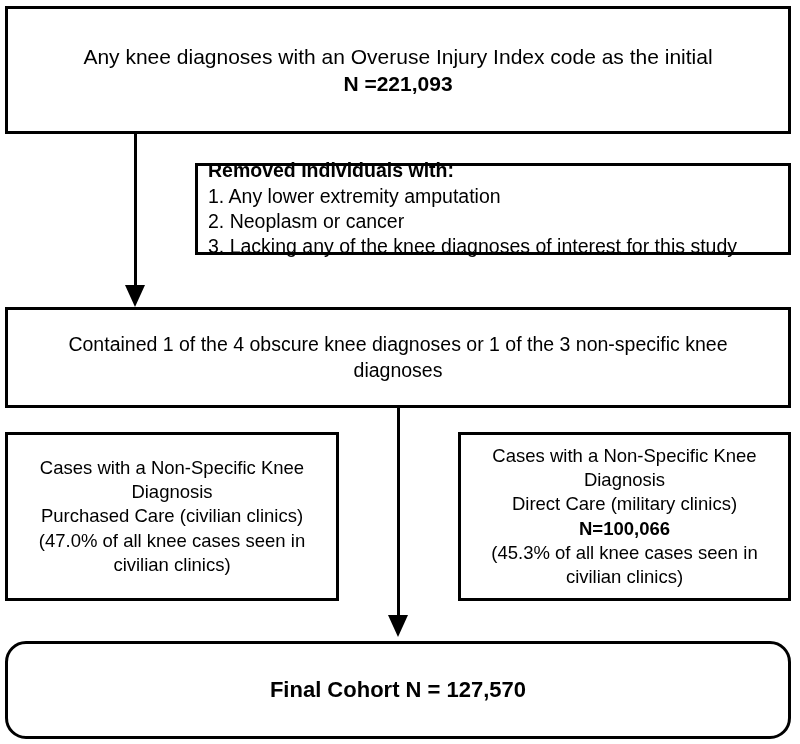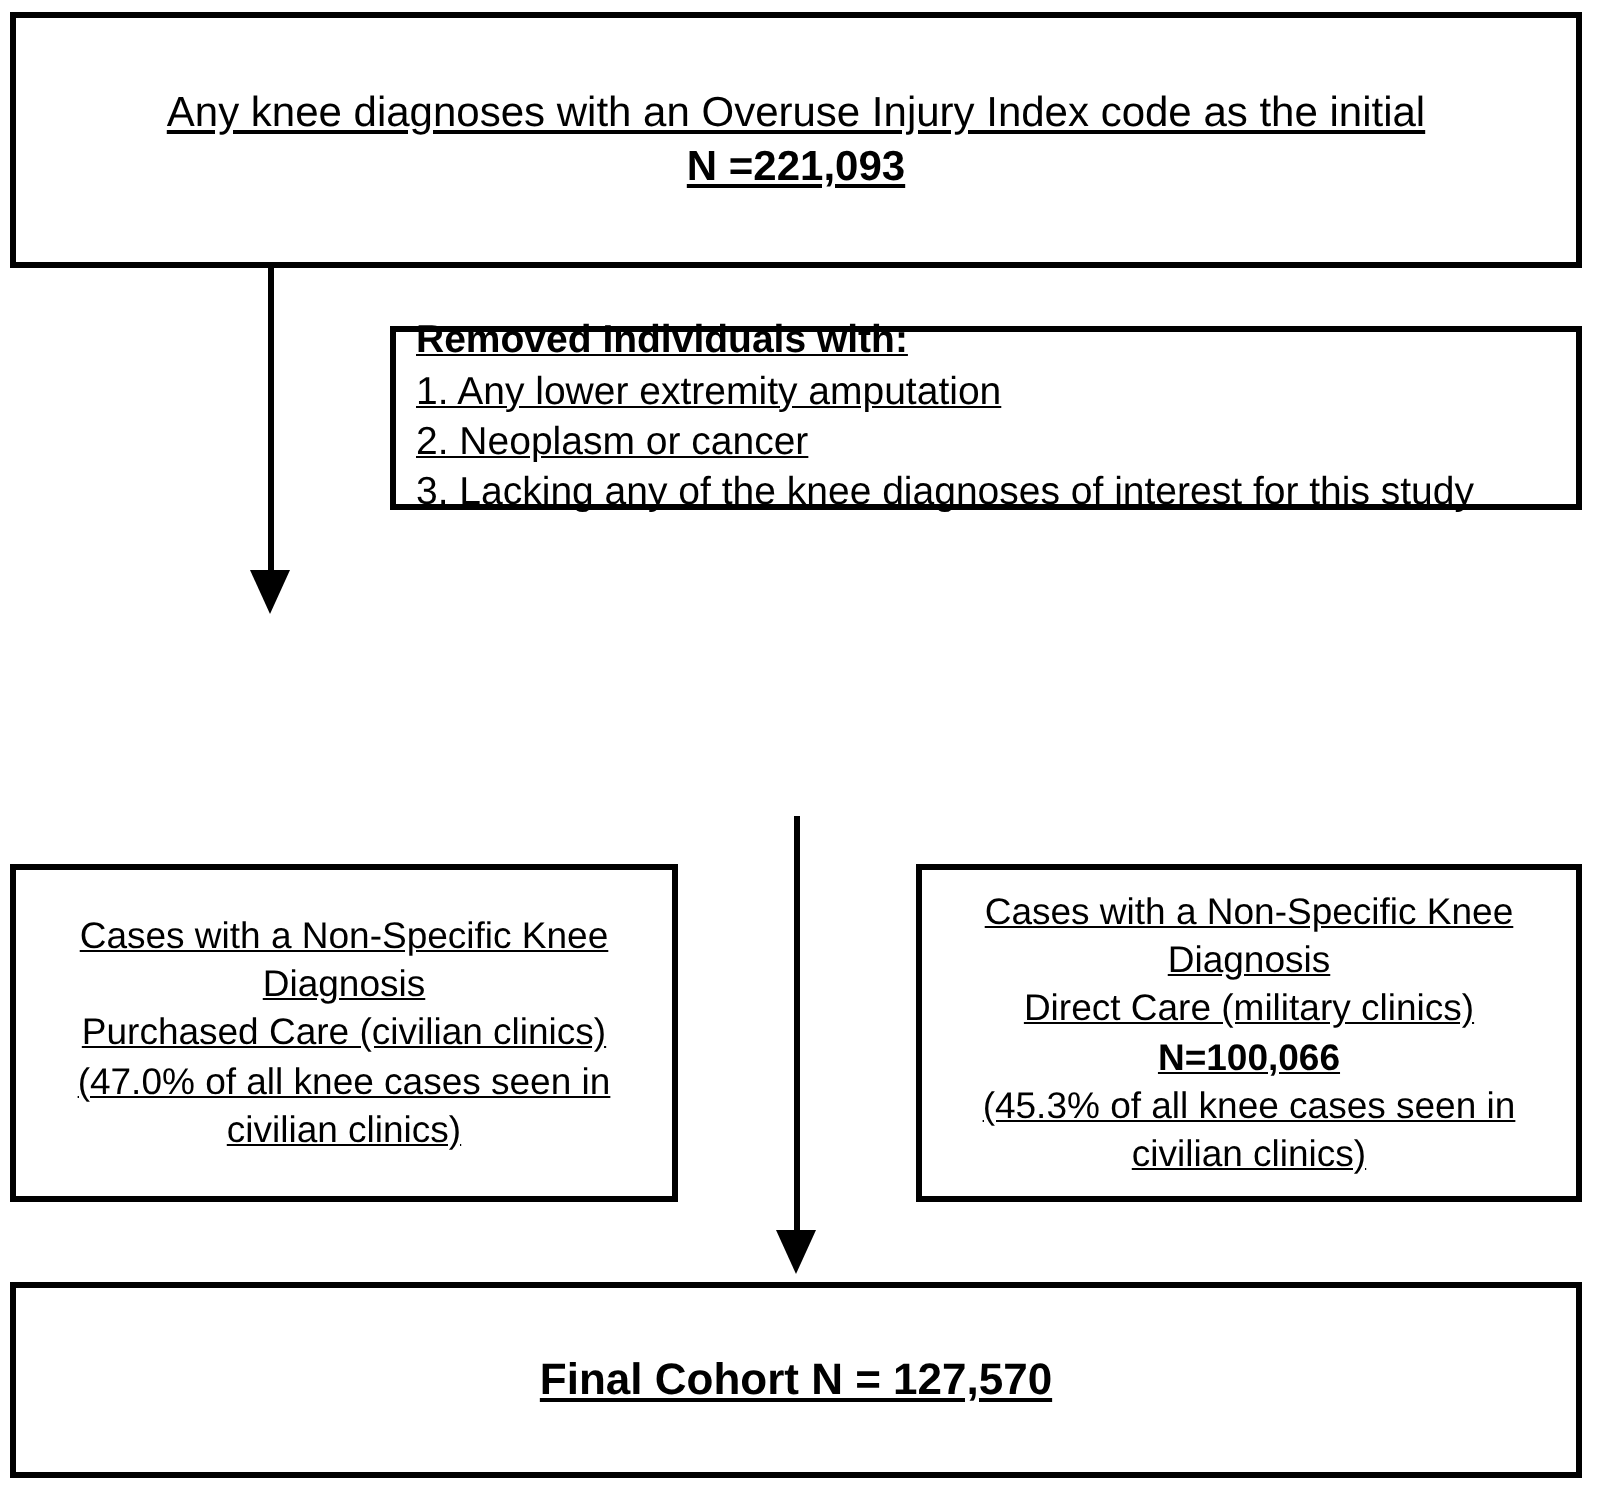--- a/index.html
+++ b/index.html
@@ -24,21 +24,20 @@
     border: 3px solid #000000;
     background: #ffffff;
     display: flex;
     flex-direction: column;
     justify-content: center;
     line-height: 1.30;
   }
   .box .line {
     display: block;
     white-space: nowrap;
-    text-decoration: underline;
   }
   .center { text-align: center; }
   .left   { text-align: left; }
   .bold   { font-weight: bold; }
 
   
   #box-initial-cohort {
     left: 5px; top: 6px; width: 786px; height: 128px;
     font-size: 21px;
   }
@@ -55,20 +54,21 @@
     left: 5px; top: 432px; width: 334px; height: 169px;
     font-size: 18.5px;
   }
   #box-direct-care {
     left: 458px; top: 432px; width: 333px; height: 169px;
     font-size: 18.5px;
   }
   #box-final-cohort {
     left: 5px; top: 641px; width: 786px; height: 98px;
     font-size: 22px;
+    border-radius: 21px;
   }
 
   
   .connector-line {
     position: absolute;
     background: #000000;
     width: 3px;
   }
   .arrow-head {
     position: absolute;
@@ -97,20 +97,24 @@
   <div class="connector-line" id="conn-initial-to-filter-line"></div>
   <div class="arrow-head" id="conn-initial-to-filter-head"></div>
 
   <div class="box left" id="box-exclusions">
     <span class="line bold">Removed Individuals with:</span>
     <span class="line">1. Any lower extremity amputation</span>
     <span class="line">2. Neoplasm or cancer</span>
     <span class="line">3. Lacking any of the knee diagnoses of interest for this study</span>
   </div>
 
+  <div class="box center" id="box-diagnosis-filter">
+    <span class="line">Contained 1 of the 4 obscure knee diagnoses or 1 of the 3 non-specific knee</span>
+    <span class="line">diagnoses</span>
+  </div>
 
   <div class="box center" id="box-purchased-care">
     <span class="line">Cases with a Non-Specific Knee</span>
     <span class="line">Diagnosis</span>
     <span class="line">Purchased Care (civilian clinics)</span>
     <span class="line">(47.0% of all knee cases seen in</span>
     <span class="line">civilian clinics)</span>
   </div>
 
   <div class="box center" id="box-direct-care">

